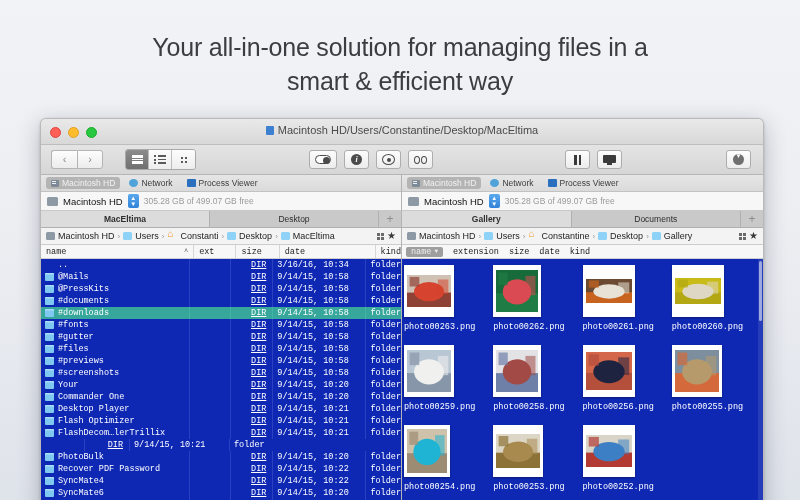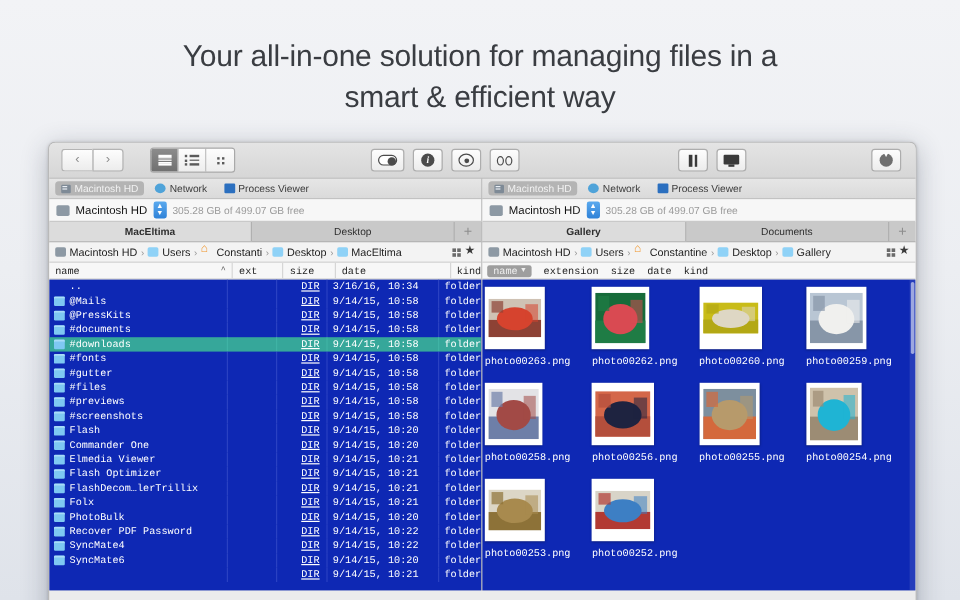--- a/index.html
+++ b/index.html
@@ -288,20 +288,30 @@
 </head>
 <body>
 
 <div class="headline">
   <div>Your all-in-one solution for managing files in a</div>
   <div>smart &amp; efficient way</div>
 </div>
 
 <div class="window">
 
+  <div class="titlebar">
+    <div class="traffic">
+      <span class="tl red"></span>
+      <span class="tl yellow"></span>
+      <span class="tl green"></span>
+    </div>
+    <div class="title-text">
+      <span class="tdot"></span><span>Macintosh HD/Users/Constantine/Desktop/MacEltima</span>
+    </div>
+  </div>
 
   <div class="toolbar">
     <div class="navbtns">
       <div class="navbtn">‹</div>
       <div class="navbtn">›</div>
     </div>
 
     <div class="seg">
       <div class="segbtn active">
         <span class="ic-lines">
@@ -555,41 +565,41 @@
               <span>#screenshots</span>
             </div>
             <div class="fc ext"></div>
             <div class="fc size">DIR</div>
             <div class="fc date">9/14/15, 10:58</div>
             <div class="fc kind">folder</div>
           </div>
           <div class="frow">
             <div class="fc name">
               <span class="fico"></span>
-              <span>Flash</span>
+              <span>Your</span>
             </div>
             <div class="fc ext"></div>
             <div class="fc size">DIR</div>
             <div class="fc date">9/14/15, 10:20</div>
             <div class="fc kind">folder</div>
           </div>
           <div class="frow">
             <div class="fc name">
               <span class="fico"></span>
               <span>Commander One</span>
             </div>
             <div class="fc ext"></div>
             <div class="fc size">DIR</div>
             <div class="fc date">9/14/15, 10:20</div>
             <div class="fc kind">folder</div>
           </div>
           <div class="frow">
             <div class="fc name">
               <span class="fico"></span>
-              <span>Elmedia Viewer</span>
+              <span>Desktop Player</span>
             </div>
             <div class="fc ext"></div>
             <div class="fc size">DIR</div>
             <div class="fc date">9/14/15, 10:21</div>
             <div class="fc kind">folder</div>
           </div>
           <div class="frow">
             <div class="fc name">
               <span class="fico"></span>
               <span>Flash Optimizer</span>
@@ -603,24 +613,20 @@
             <div class="fc name">
               <span class="fico"></span>
               <span>FlashDecom…lerTrillix</span>
             </div>
             <div class="fc ext"></div>
             <div class="fc size">DIR</div>
             <div class="fc date">9/14/15, 10:21</div>
             <div class="fc kind">folder</div>
           </div>
           <div class="frow">
-            <div class="fc name">
-              <span class="fico"></span>
-              <span>Folx</span>
-            </div>
             <div class="fc ext"></div>
             <div class="fc size">DIR</div>
             <div class="fc date">9/14/15, 10:21</div>
             <div class="fc kind">folder</div>
           </div>
           <div class="frow">
             <div class="fc name">
               <span class="fico"></span>
               <span>PhotoBulk</span>
             </div>
@@ -765,20 +771,32 @@
                 <rect x="0" y="55" width="100" height="45" fill="#1f7c45"></rect>
                 <ellipse cx="50" cy="52" rx="34" ry="30" fill="#d94a52"></ellipse>
                 <rect x="6" y="6" width="22" height="30" fill="#1f7c45" opacity="0.7"></rect>
                 <rect x="70" y="14" width="24" height="46" fill="#d94a52" opacity="0.55"></rect>
               </svg>
             </div>
             <div class="gname">photo00262.png</div>
           </div>
           <div class="gcell">
             <div class="thumbwrap">
+              <svg class="thumb" width="46" height="24" viewBox="0 0 100 100" preserveAspectRatio="none">
+                <rect x="0" y="0" width="100" height="100" fill="#6b4a31"></rect>
+                <rect x="0" y="55" width="100" height="45" fill="#c8631f"></rect>
+                <ellipse cx="50" cy="52" rx="34" ry="30" fill="#e8e2d6"></ellipse>
+                <rect x="6" y="6" width="22" height="30" fill="#c8631f" opacity="0.7"></rect>
+                <rect x="70" y="14" width="24" height="46" fill="#e8e2d6" opacity="0.55"></rect>
+              </svg>
+            </div>
+            <div class="gname">photo00261.png</div>
+          </div>
+          <div class="gcell">
+            <div class="thumbwrap">
               <svg class="thumb" width="46" height="26" viewBox="0 0 100 100" preserveAspectRatio="none">
                 <rect x="0" y="0" width="100" height="100" fill="#c9bc18"></rect>
                 <rect x="0" y="55" width="100" height="45" fill="#b3a814"></rect>
                 <ellipse cx="50" cy="52" rx="34" ry="30" fill="#ded7c4"></ellipse>
                 <rect x="6" y="6" width="22" height="30" fill="#b3a814" opacity="0.7"></rect>
                 <rect x="70" y="14" width="24" height="46" fill="#ded7c4" opacity="0.55"></rect>
               </svg>
             </div>
             <div class="gname">photo00260.png</div>
           </div>

